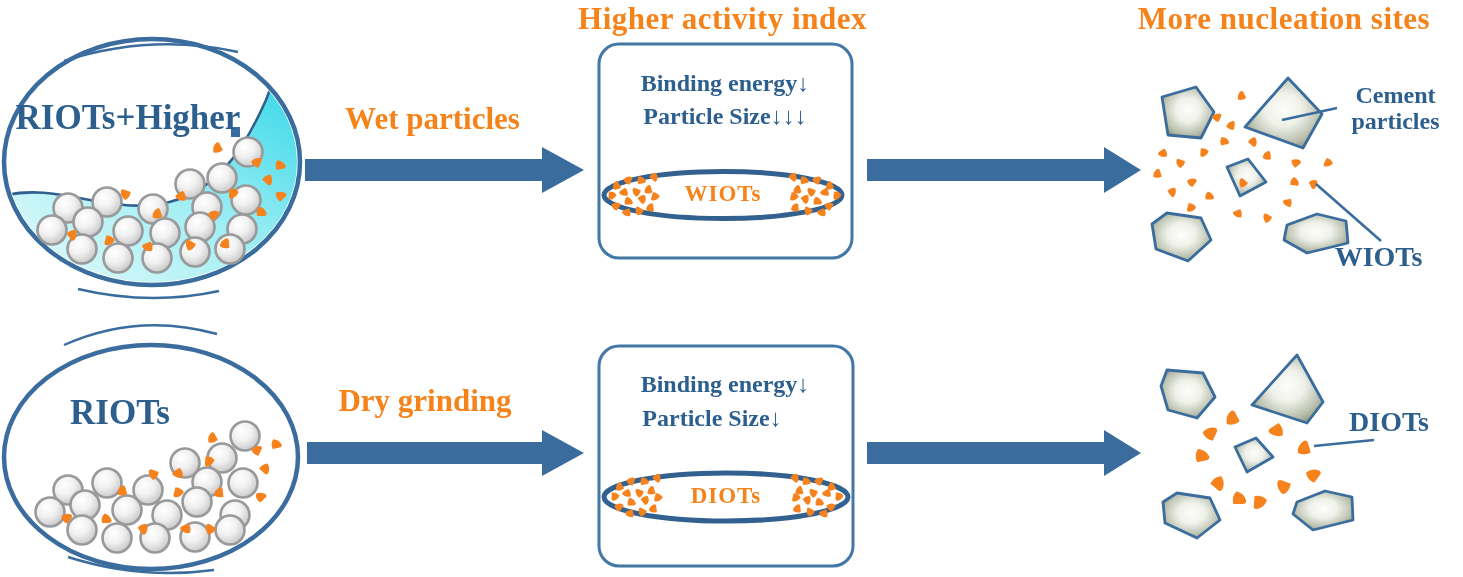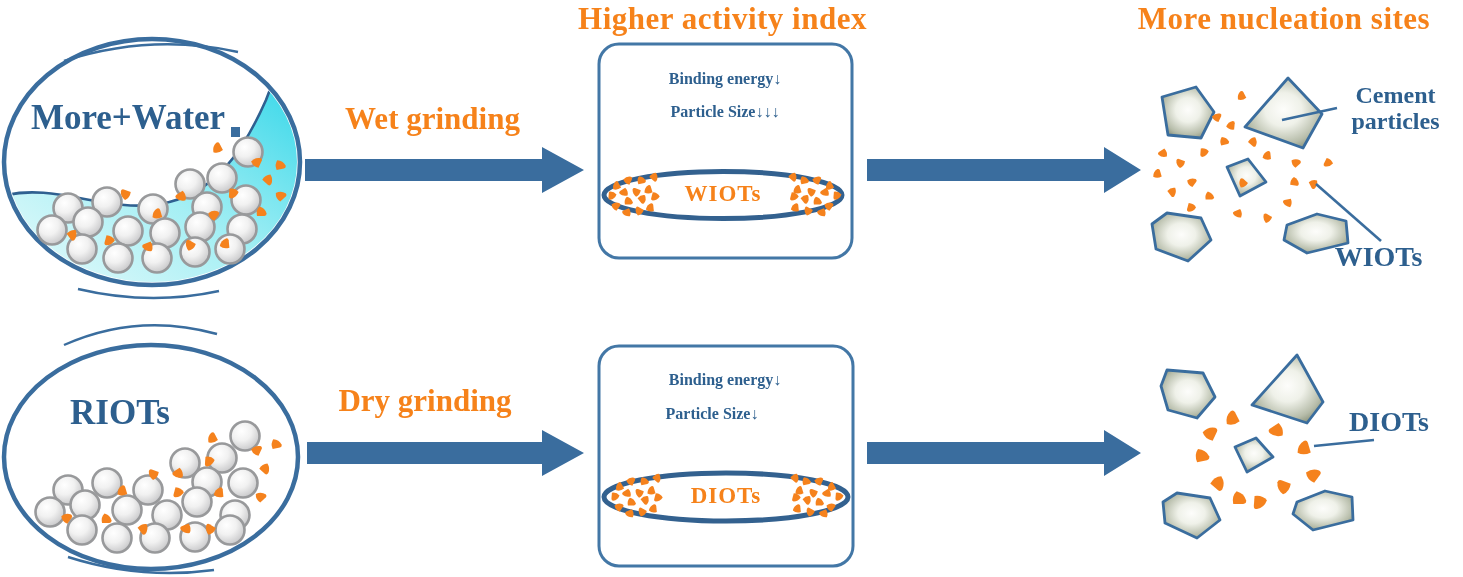--- a/index.html
+++ b/index.html
@@ -12,21 +12,21 @@
     position:relative;width:1463px;height:577px;overflow:hidden;background:#fff;
     font-family:"Liberation Serif","DejaVu Serif",serif;font-weight:bold;
   }
   #scene{position:absolute;left:0;top:0;}
   .lbl{position:absolute;line-height:1.05;text-align:center;pointer-events:none;white-space:nowrap;}
   .blue{color:var(--textblue);}
   .orange{color:var(--orange);}
   .hdr{font-size:31px;letter-spacing:.5px;}
   .dish-lbl{font-size:35px;}
   .grind-lbl{font-size:31px;}
-  .fx{font-size:16px;width:254px;}
+  .fx{font-size:24px;width:254px;}
   .prod{font-size:23px;letter-spacing:1px;}
   .cluster-lbl{font-size:28px;}
   .wrap2{white-space:normal;line-height:1.07;}
 </style>
 </head>
 <body>
 
 <div id="app">
 
   <svg id="scene" width="1463" height="577" viewBox="0 0 1463 577">
@@ -275,22 +275,22 @@
         <use href="#grainPath" fill="#F5821D" transform="translate(1305,447) rotate(11) scale(1.55)"></use>
         <use href="#grainPath" fill="#F5821D" transform="translate(1315,475) rotate(64) scale(1.55)"></use>
         <use href="#grainPath" fill="#F5821D" transform="translate(1240,500) rotate(117) scale(1.55)"></use>
       </g>
     <line x1="1374" y1="440" x2="1314" y2="446" stroke="#3A6D9E" stroke-width="2.6"></line>
   </svg>
 
   <div class="lbl hdr orange" style="left:545px;top:3px;width:355px;">Higher activity index</div>
   <div class="lbl hdr orange" style="left:1105px;top:3px;width:358px;">More nucleation sites</div>
 
-  <div class="lbl dish-lbl blue" style="left:6px;top:100px;width:244px;">More+Water</div>
-  <div class="lbl grind-lbl orange" style="left:315px;top:103px;width:235px;">Wet grinding</div>
+  <div class="lbl dish-lbl blue" style="left:6px;top:100px;width:244px;">RIOTs+Higher</div>
+  <div class="lbl grind-lbl orange" style="left:315px;top:103px;width:235px;">Wet particles</div>
 
   <div class="lbl fx blue" style="left:598px;top:71px;">Binding energy↓</div>
   <div class="lbl fx blue" style="left:598px;top:104px;">Particle Size↓↓↓</div>
   <div class="lbl prod orange" style="left:663px;top:182px;width:120px;">WIOTs</div>
 
   <div class="lbl cluster-lbl blue wrap2" style="left:1328px;top:83px;width:135px;font-size:24px;">Cement particles</div>
   <div class="lbl cluster-lbl blue" style="left:1316px;top:242px;width:125px;">WIOTs</div>
 
   <div class="lbl dish-lbl blue" style="left:55px;top:395px;width:130px;">RIOTs</div>
   <div class="lbl grind-lbl orange" style="left:310px;top:385px;width:230px;">Dry grinding</div>

